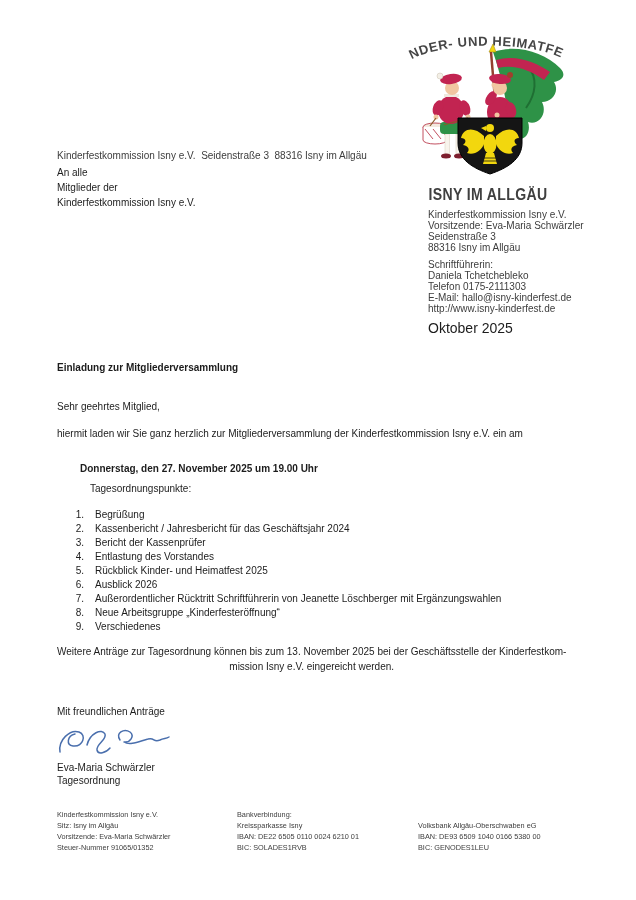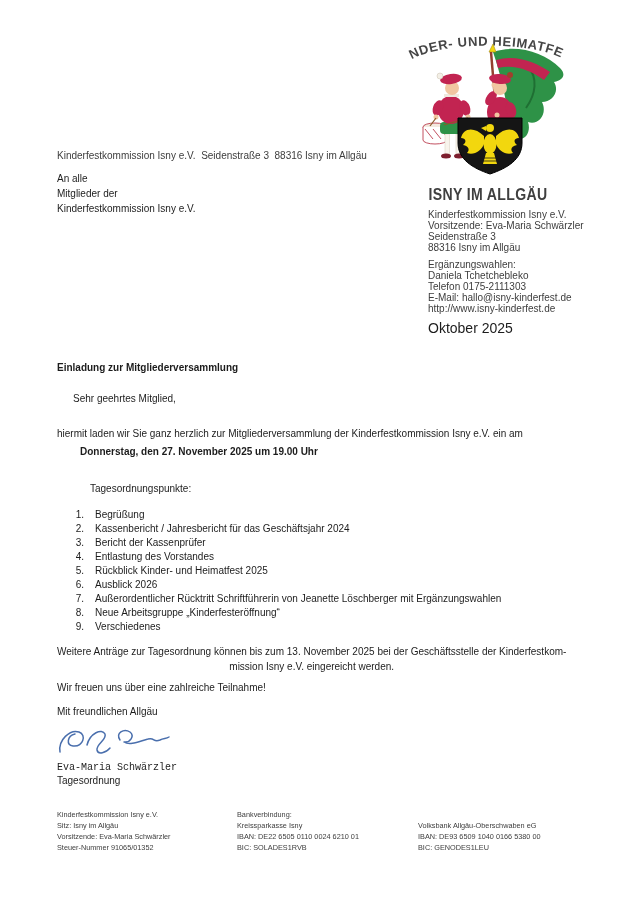--- a/index.html
+++ b/index.html
@@ -5,38 +5,38 @@
   html,body{margin:0;padding:0;background:#ffffff;}
   .page{
     position:relative;width:636px;height:900px;background:#ffffff;
     font-family:"Liberation Sans",sans-serif;color:#1c1c1c;overflow:hidden;
   }
   .abs{position:absolute;}
   .small{font-size:10px;line-height:11px;color:#3d3d3d;}
   .body-text{font-size:10px;line-height:13px;color:#1c1c1c;}
   .bold{font-weight:bold;}
   #sender-line{left:57px;top:150px;white-space:pre;}
-  #recipient{left:57px;top:171px;font-size:10px;line-height:15px;}
+  #recipient{left:57px;top:165px;font-size:10px;line-height:15px;}
   #logo{left:388px;top:22px;}
   #info-org{left:428px;top:209px;}
   #info-office{left:428px;top:259px;}
   #date-line{left:428px;top:320px;font-size:14px;}
   #subject{left:57px;top:361px;}
-  #salutation{left:57px;top:392px;margin-left:16px;}
+  #salutation{left:57px;top:400px;}
   #intro{left:57px;top:427px;width:545px;}
-  #event-block{left:80px;top:445px;font-weight:bold;line-height:13.5px;}
+  #event-block{left:80px;top:462px;font-weight:bold;line-height:13.5px;}
   #agenda-title{left:57px;top:482px;margin-left:33px;}
   #agenda{left:70px;top:508px;}
   .agenda-row{display:flex;font-size:10px;line-height:14px;}
   .agenda-num{width:14px;text-align:right;margin-right:11px;flex:none;}
   #note{left:57px;top:644px;line-height:15px;text-align:center;}
   #closing{left:57px;top:681px;}
   #greeting{left:57px;top:705px;}
   #signature{left:54px;top:724px;}
-  #sig-name{left:57px;top:761px;font-family:Liberation Mono, monospace;}
+  #sig-name{left:57px;top:761px;}
   #sig-role{left:57px;top:774px;}
   .footer-col{top:809px;line-height:11px;font-size:7.3px;color:#3d3d3d;}
   #footer-col1{left:57px;}
   #footer-col2{left:237px;}
   #footer-col3{left:410px;padding-top:11px;margin-left:8px;}
 </style>
 </head>
 <body>
 
 <div class="page">
@@ -124,21 +124,21 @@
   </div>
 
   <div class="abs small" id="info-org">
     <div>Kinderfestkommission Isny e.V.</div>
     <div>Vorsitzende: Eva-Maria Schwärzler</div>
     <div>Seidenstraße 3</div>
     <div>88316 Isny im Allgäu</div>
   </div>
 
   <div class="abs small" id="info-office">
-    <div>Ergänzungswahlen:</div>
+    <div>Schriftführerin:</div>
     <div>Daniela Tchetchebleko</div>
     <div>Telefon 0175-2111303</div>
     <div>E-Mail: hallo@isny-kinderfest.de</div>
     <div>http://www.isny-kinderfest.de</div>
   </div>
 
   <div class="abs" id="date-line">Oktober 2025</div>
 
   <div class="abs body-text bold" id="subject">Einladung zur Mitgliederversammlung</div>
 
@@ -189,23 +189,22 @@
       <span class="agenda-num">9.</span>
       <span>Verschiedenes</span>
     </div>
   </div>
 
   <div class="abs body-text" id="note">
     <div>Weitere Anträge zur Tagesordnung können bis zum 13. November 2025 bei der Geschäftsstelle der Kinderfestkom-</div>
     <div>mission Isny e.V. eingereicht werden.</div>
   </div>
 
-  <div class="abs body-text" id="closing">Wir freuen uns über eine zahlreiche Teilnahme!</div>
-
-  <div class="abs body-text" id="greeting">Mit freundlichen Allgäu</div>
+
+  <div class="abs body-text" id="greeting">Mit freundlichen Anträge</div>
 
   <div class="abs" id="signature">
     <svg width="120" height="44" viewBox="0 0 120 44">
       <path d="M6 28 C4 16 16 5 25 8 C33 11 29 23 19 22 C12 21 13 12 21 10
                M33 21 C36 9 48 4 51 10 C53 16 42 20 43 26 C44 31 52 29 56 24
                M66 16 C61 9 70 4 76 8 C81 12 76 19 70 18 C76 22 86 17 94 15
                C101 13 99 19 106 16 C110 14 112 15 115 13" fill="none" stroke="#4a6fad" stroke-width="1.5" stroke-linecap="round" stroke-linejoin="round"></path>
     </svg>
   </div>
 

